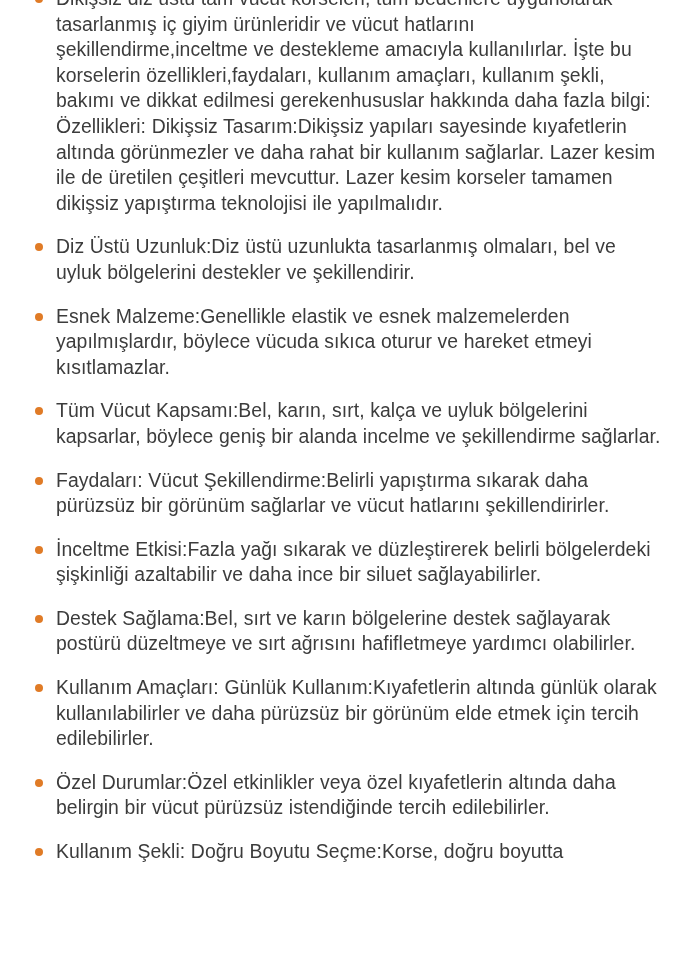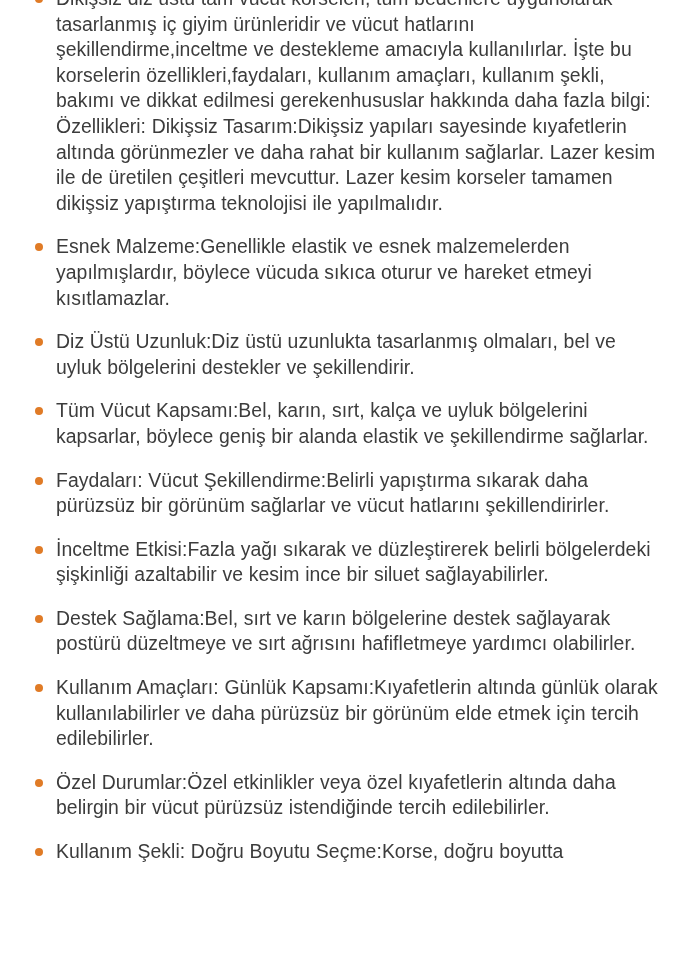--- a/index.html
+++ b/index.html
@@ -64,45 +64,45 @@
 <body>
 
 <div id="doc">
   <ul class="bullet-list">
 
     <li class="bullet-item">
       <span class="para-text">Dikişsiz diz üstü tam vücut korseleri, tüm bedenlere uygunolarak tasarlanmış iç giyim ürünleridir ve vücut hatlarını şekillendirme,inceltme ve destekleme amacıyla kullanılırlar. İşte bu korselerin özellikleri,faydaları, kullanım amaçları, kullanım şekli, bakımı ve dikkat edilmesi gerekenhususlar hakkında daha fazla bilgi: Özellikleri: Dikişsiz Tasarım:Dikişsiz yapıları sayesinde kıyafetlerin altında görünmezler ve daha rahat bir kullanım sağlarlar. Lazer kesim ile de üretilen çeşitleri mevcuttur. Lazer kesim korseler tamamen dikişsiz yapıştırma teknolojisi ile yapılmalıdır.</span>
     </li>
 
     <li class="bullet-item">
+      <span class="para-text">Diz Üstü Uzunluk:Diz üstü uzunlukta tasarlanmış olmaları, bel ve uyluk bölgelerini destekler ve şekillendirir.</span>
+    </li>
+
+    <li class="bullet-item">
       <span class="para-text">Esnek Malzeme:Genellikle elastik ve esnek malzemelerden yapılmışlardır, böylece vücuda sıkıca oturur ve hareket etmeyi kısıtlamazlar.</span>
     </li>
 
     <li class="bullet-item">
-      <span class="para-text">Diz Üstü Uzunluk:Diz üstü uzunlukta tasarlanmış olmaları, bel ve uyluk bölgelerini destekler ve şekillendirir.</span>
-    </li>
-
-    <li class="bullet-item">
-      <span class="para-text">Tüm Vücut Kapsamı:Bel, karın, sırt, kalça ve uyluk bölgelerini kapsarlar, böylece geniş bir alanda elastik ve şekillendirme sağlarlar.</span>
+      <span class="para-text">Tüm Vücut Kapsamı:Bel, karın, sırt, kalça ve uyluk bölgelerini kapsarlar, böylece geniş bir alanda incelme ve şekillendirme sağlarlar.</span>
     </li>
 
     <li class="bullet-item">
       <span class="para-text">Faydaları: Vücut Şekillendirme:Belirli yapıştırma sıkarak daha pürüzsüz bir görünüm sağlarlar ve vücut hatlarını şekillendirirler.</span>
     </li>
 
     <li class="bullet-item">
-      <span class="para-text">İnceltme Etkisi:Fazla yağı sıkarak ve düzleştirerek belirli bölgelerdeki şişkinliği azaltabilir ve kesim ince bir siluet sağlayabilirler.</span>
+      <span class="para-text">İnceltme Etkisi:Fazla yağı sıkarak ve düzleştirerek belirli bölgelerdeki şişkinliği azaltabilir ve daha ince bir siluet sağlayabilirler.</span>
     </li>
 
     <li class="bullet-item">
       <span class="para-text">Destek Sağlama:Bel, sırt ve karın bölgelerine destek sağlayarak postürü düzeltmeye ve sırt ağrısını hafifletmeye yardımcı olabilirler.</span>
     </li>
 
     <li class="bullet-item">
-      <span class="para-text">Kullanım Amaçları: Günlük Kapsamı:Kıyafetlerin altında günlük olarak kullanılabilirler ve daha pürüzsüz bir görünüm elde etmek için tercih edilebilirler.</span>
+      <span class="para-text">Kullanım Amaçları: Günlük Kullanım:Kıyafetlerin altında günlük olarak kullanılabilirler ve daha pürüzsüz bir görünüm elde etmek için tercih edilebilirler.</span>
     </li>
 
     <li class="bullet-item">
       <span class="para-text">Özel Durumlar:Özel etkinlikler veya özel kıyafetlerin altında daha belirgin bir vücut pürüzsüz istendiğinde tercih edilebilirler.</span>
     </li>
 
     <li class="bullet-item">
       <span class="para-text">Kullanım Şekli: Doğru Boyutu Seçme:Korse, doğru boyutta</span>
     </li>
 

